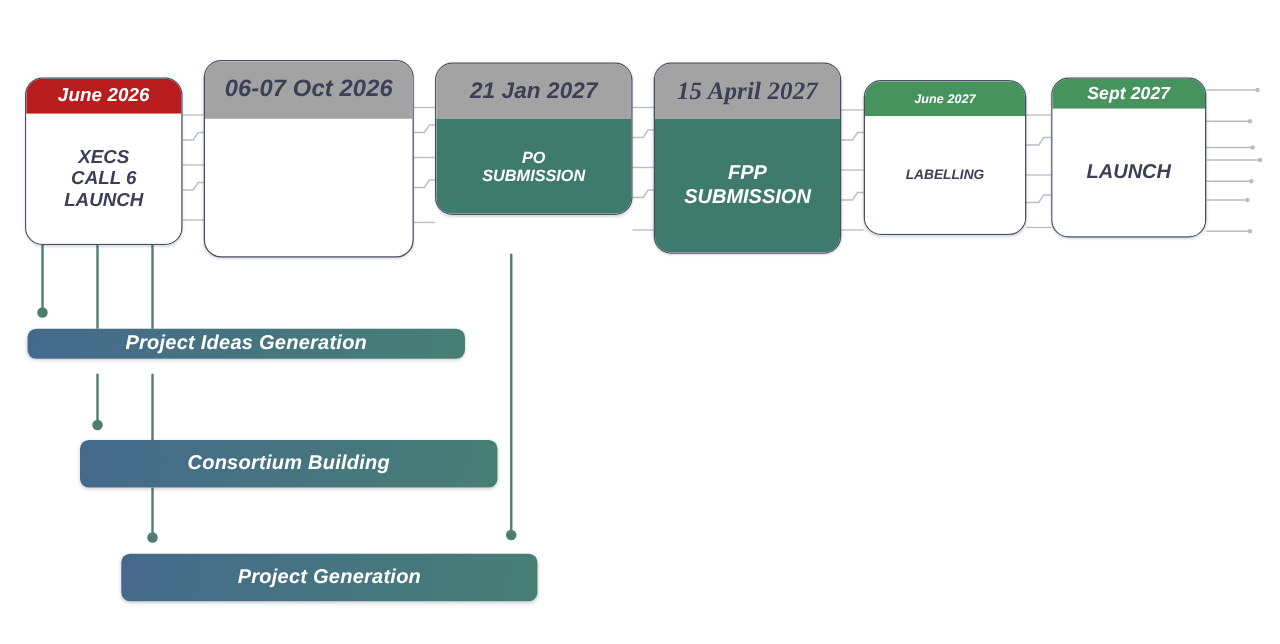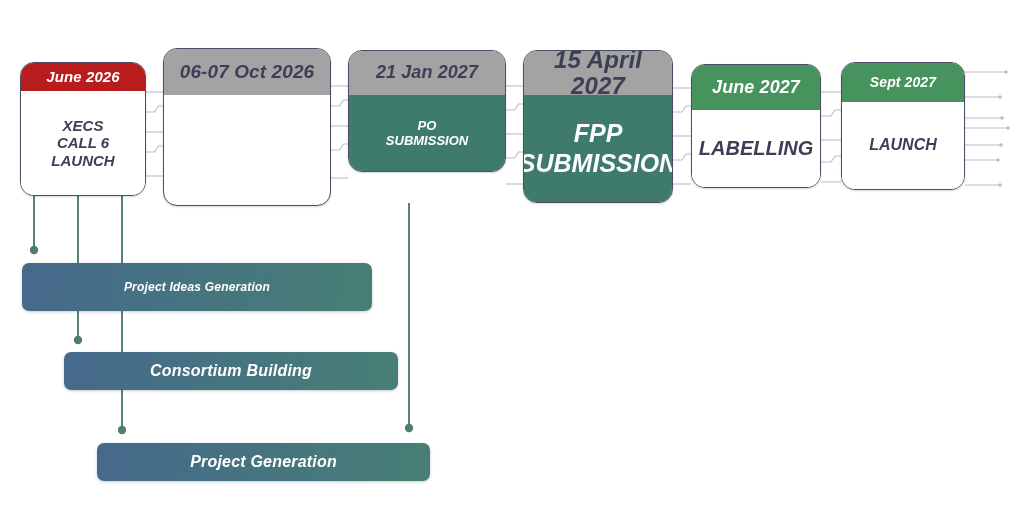--- a/index.html
+++ b/index.html
@@ -173,33 +173,33 @@
       </div>
       <div class="milestone v-greenbody" style="left: 163px; top: 48px; width: 168px; height: 158px;">
         <div class="ms-head" style="height: 46px; font-size: 19px;">06-07 Oct 2026</div>
       </div>
       <div class="milestone v-greenbody" style="left: 348px; top: 50px; width: 158px; height: 122px;">
         <div class="ms-head" style="height: 44px; font-size: 18px;">21 Jan 2027</div>
         <div class="ms-body" style="font-size: 13px;">PO
 SUBMISSION</div>
       </div>
       <div class="milestone v-greenbody" style="left: 523px; top: 50px; width: 150px; height: 153px;">
-        <div class="ms-head" style="height: 44px; font-size: 24px;">15 April 2027</div>
-        <div class="ms-body" style="font-size: 25px;">FPP
+        <div class="ms-head" style="height: 44px; font-size: 20px; font-family: Liberation Serif, serif;">15 April 2027</div>
+        <div class="ms-body" style="font-size: 16px;">FPP
 SUBMISSION</div>
       </div>
       <div class="milestone v-greenhead" style="left: 691px; top: 64px; width: 130px; height: 124px;">
-        <div class="ms-head" style="height: 45px; font-size: 18px;">June 2027</div>
-        <div class="ms-body" style="font-size: 20px;">LABELLING</div>
+        <div class="ms-head" style="height: 28px; font-size: 10px;">June 2027</div>
+        <div class="ms-body" style="font-size: 11px;">LABELLING</div>
       </div>
       <div class="milestone v-greenhead" style="left: 841px; top: 62px; width: 124px; height: 128px;">
-        <div class="ms-head" style="height: 39px; font-size: 14px;">Sept 2027</div>
+        <div class="ms-head" style="height: 24px; font-size: 14px;">Sept 2027</div>
         <div class="ms-body" style="font-size: 16px;">LAUNCH</div>
       </div>
     </div>
 
   <div id="workstreams">
-      <div class="workbar" style="left: 22px; top: 263px; width: 350px; height: 48px; font-size: 12px; background: linear-gradient(100deg, rgb(69, 105, 140) 0%, rgb(71, 127, 116) 100%);">Project Ideas Generation</div>
+      <div class="workbar" style="left: 22px; top: 263px; width: 350px; height: 24px; font-size: 16px; background: linear-gradient(100deg, rgb(69, 105, 140) 0%, rgb(71, 127, 116) 100%);">Project Ideas Generation</div>
       <div class="workbar" style="left: 64px; top: 352px; width: 334px; height: 38px; font-size: 16px; background: linear-gradient(100deg, rgb(69, 105, 140) 0%, rgb(71, 127, 116) 100%);">Consortium Building</div>
       <div class="workbar" style="left: 97px; top: 443px; width: 333px; height: 38px; font-size: 16px; background: linear-gradient(100deg, rgb(69, 105, 140) 0%, rgb(71, 127, 116) 100%);">Project Generation</div>
     </div>
 
 </div>
 
 </body></html>

